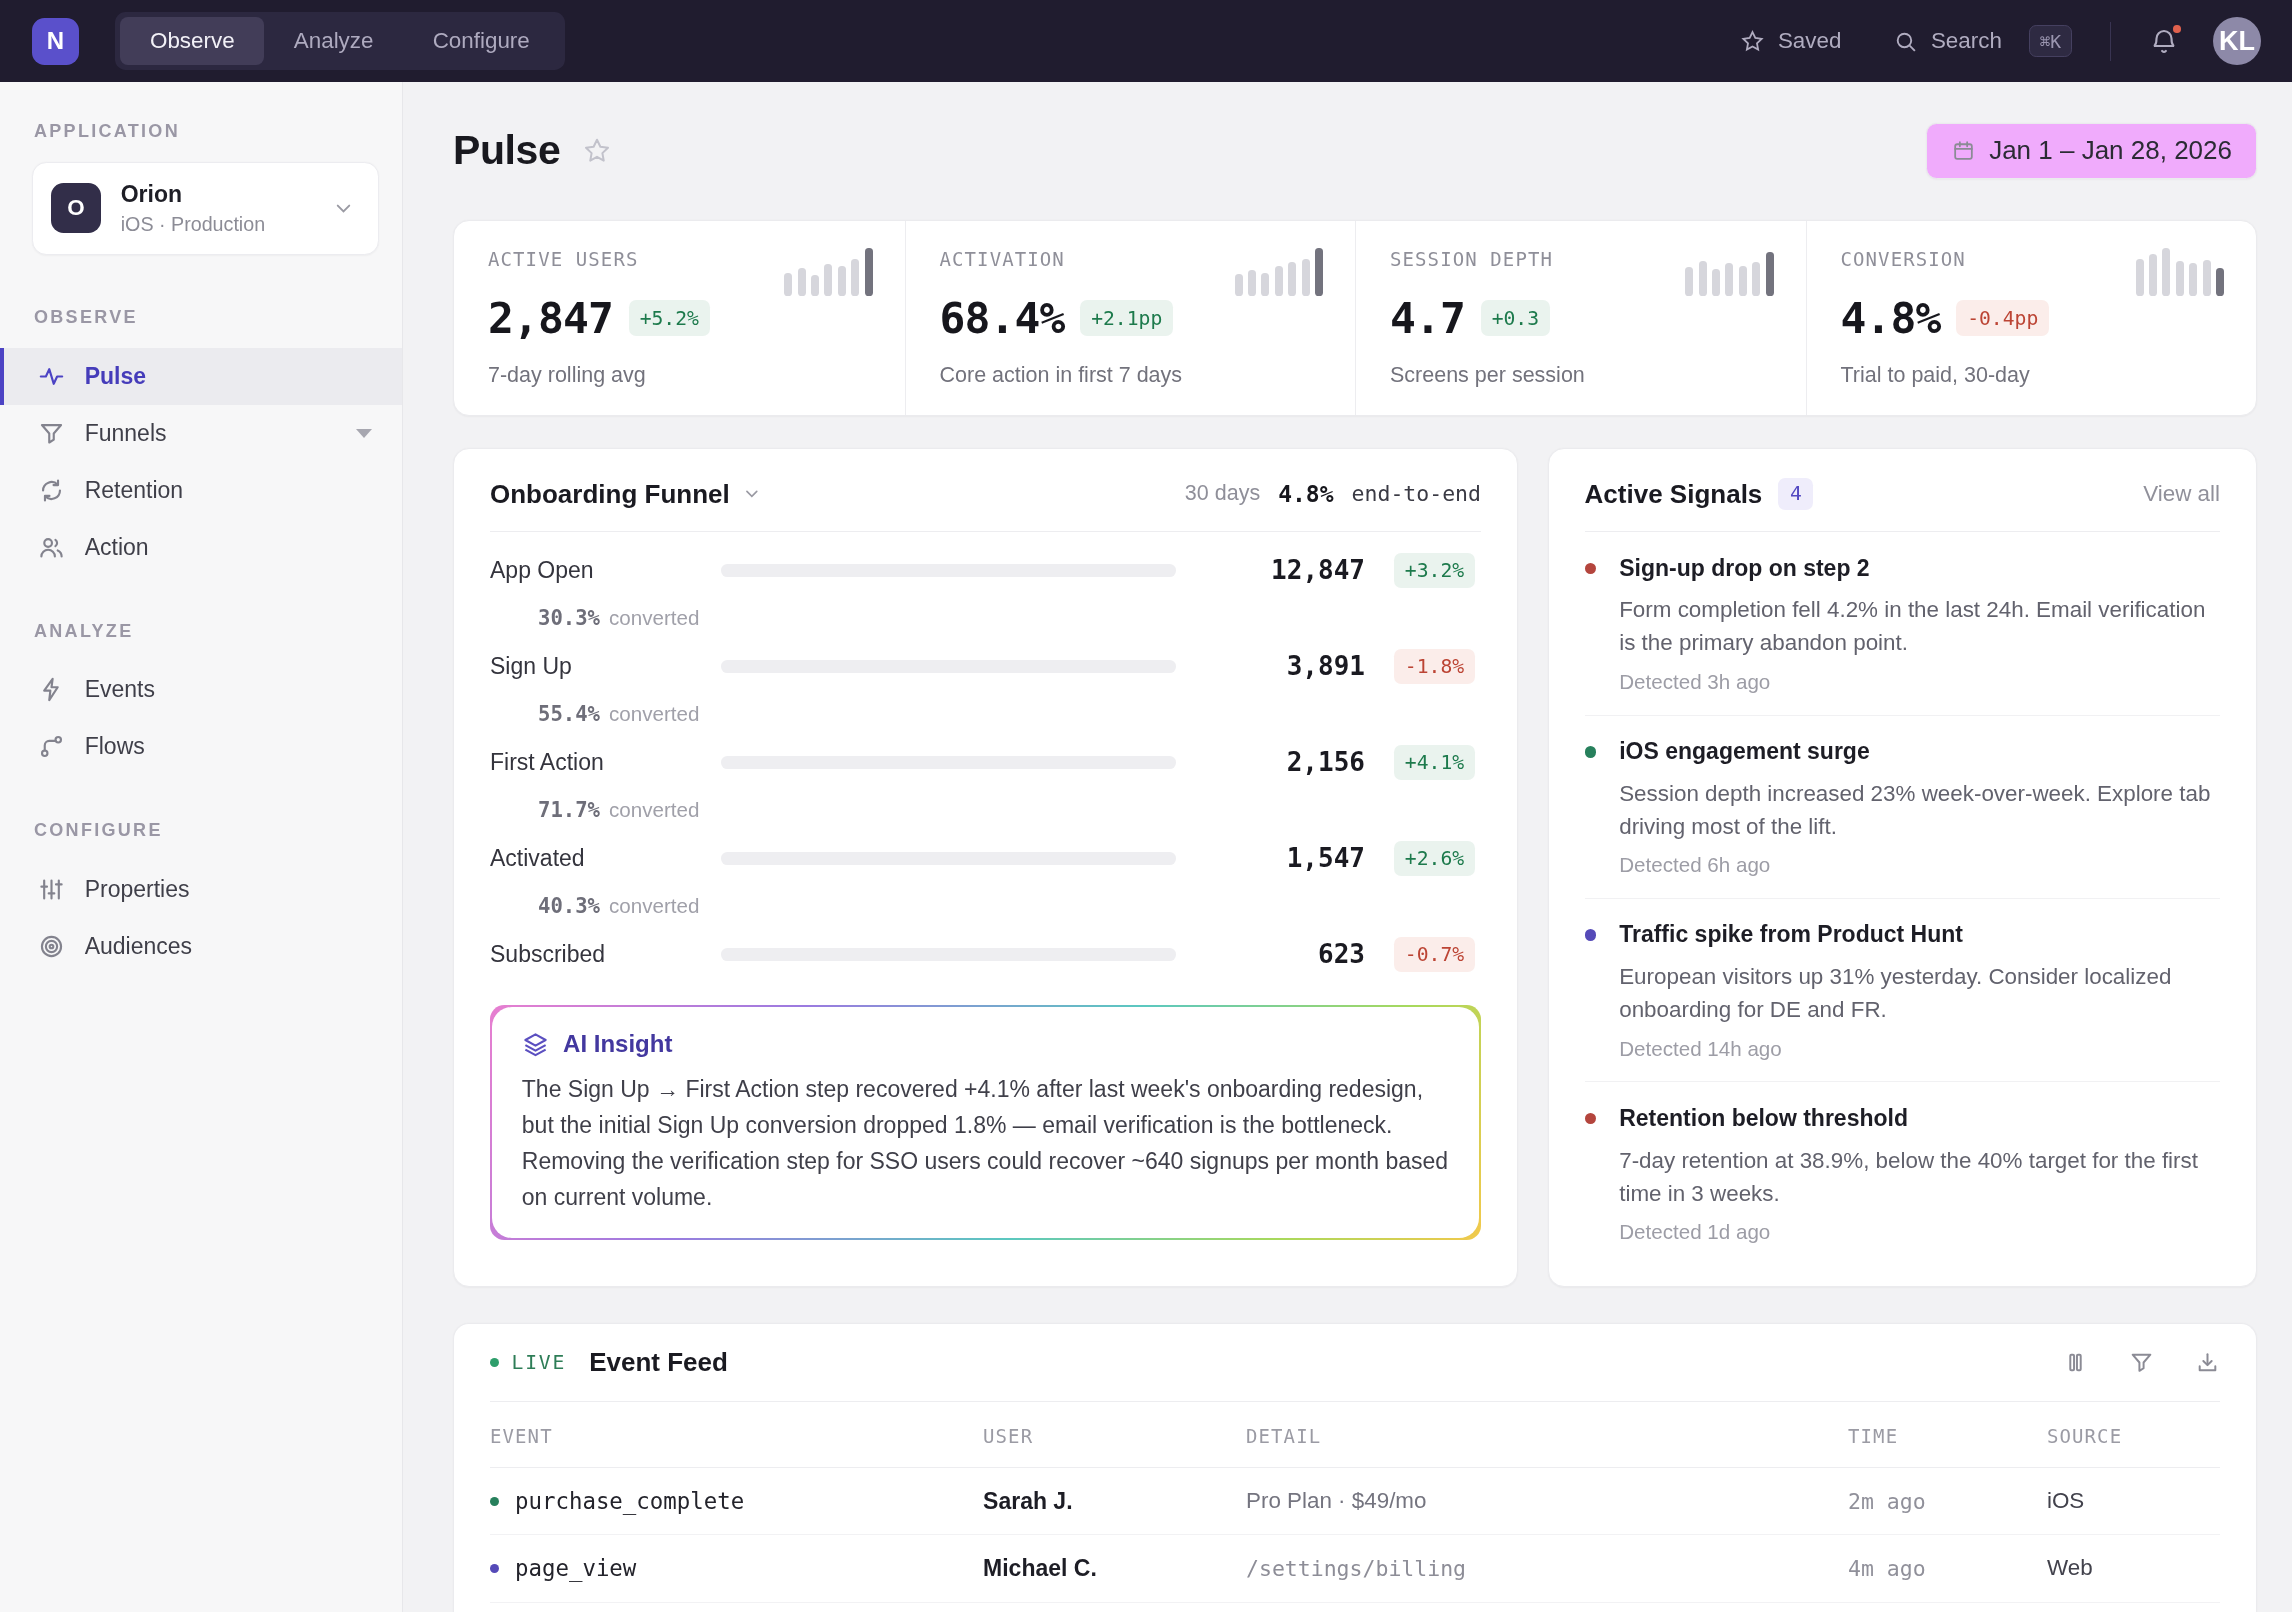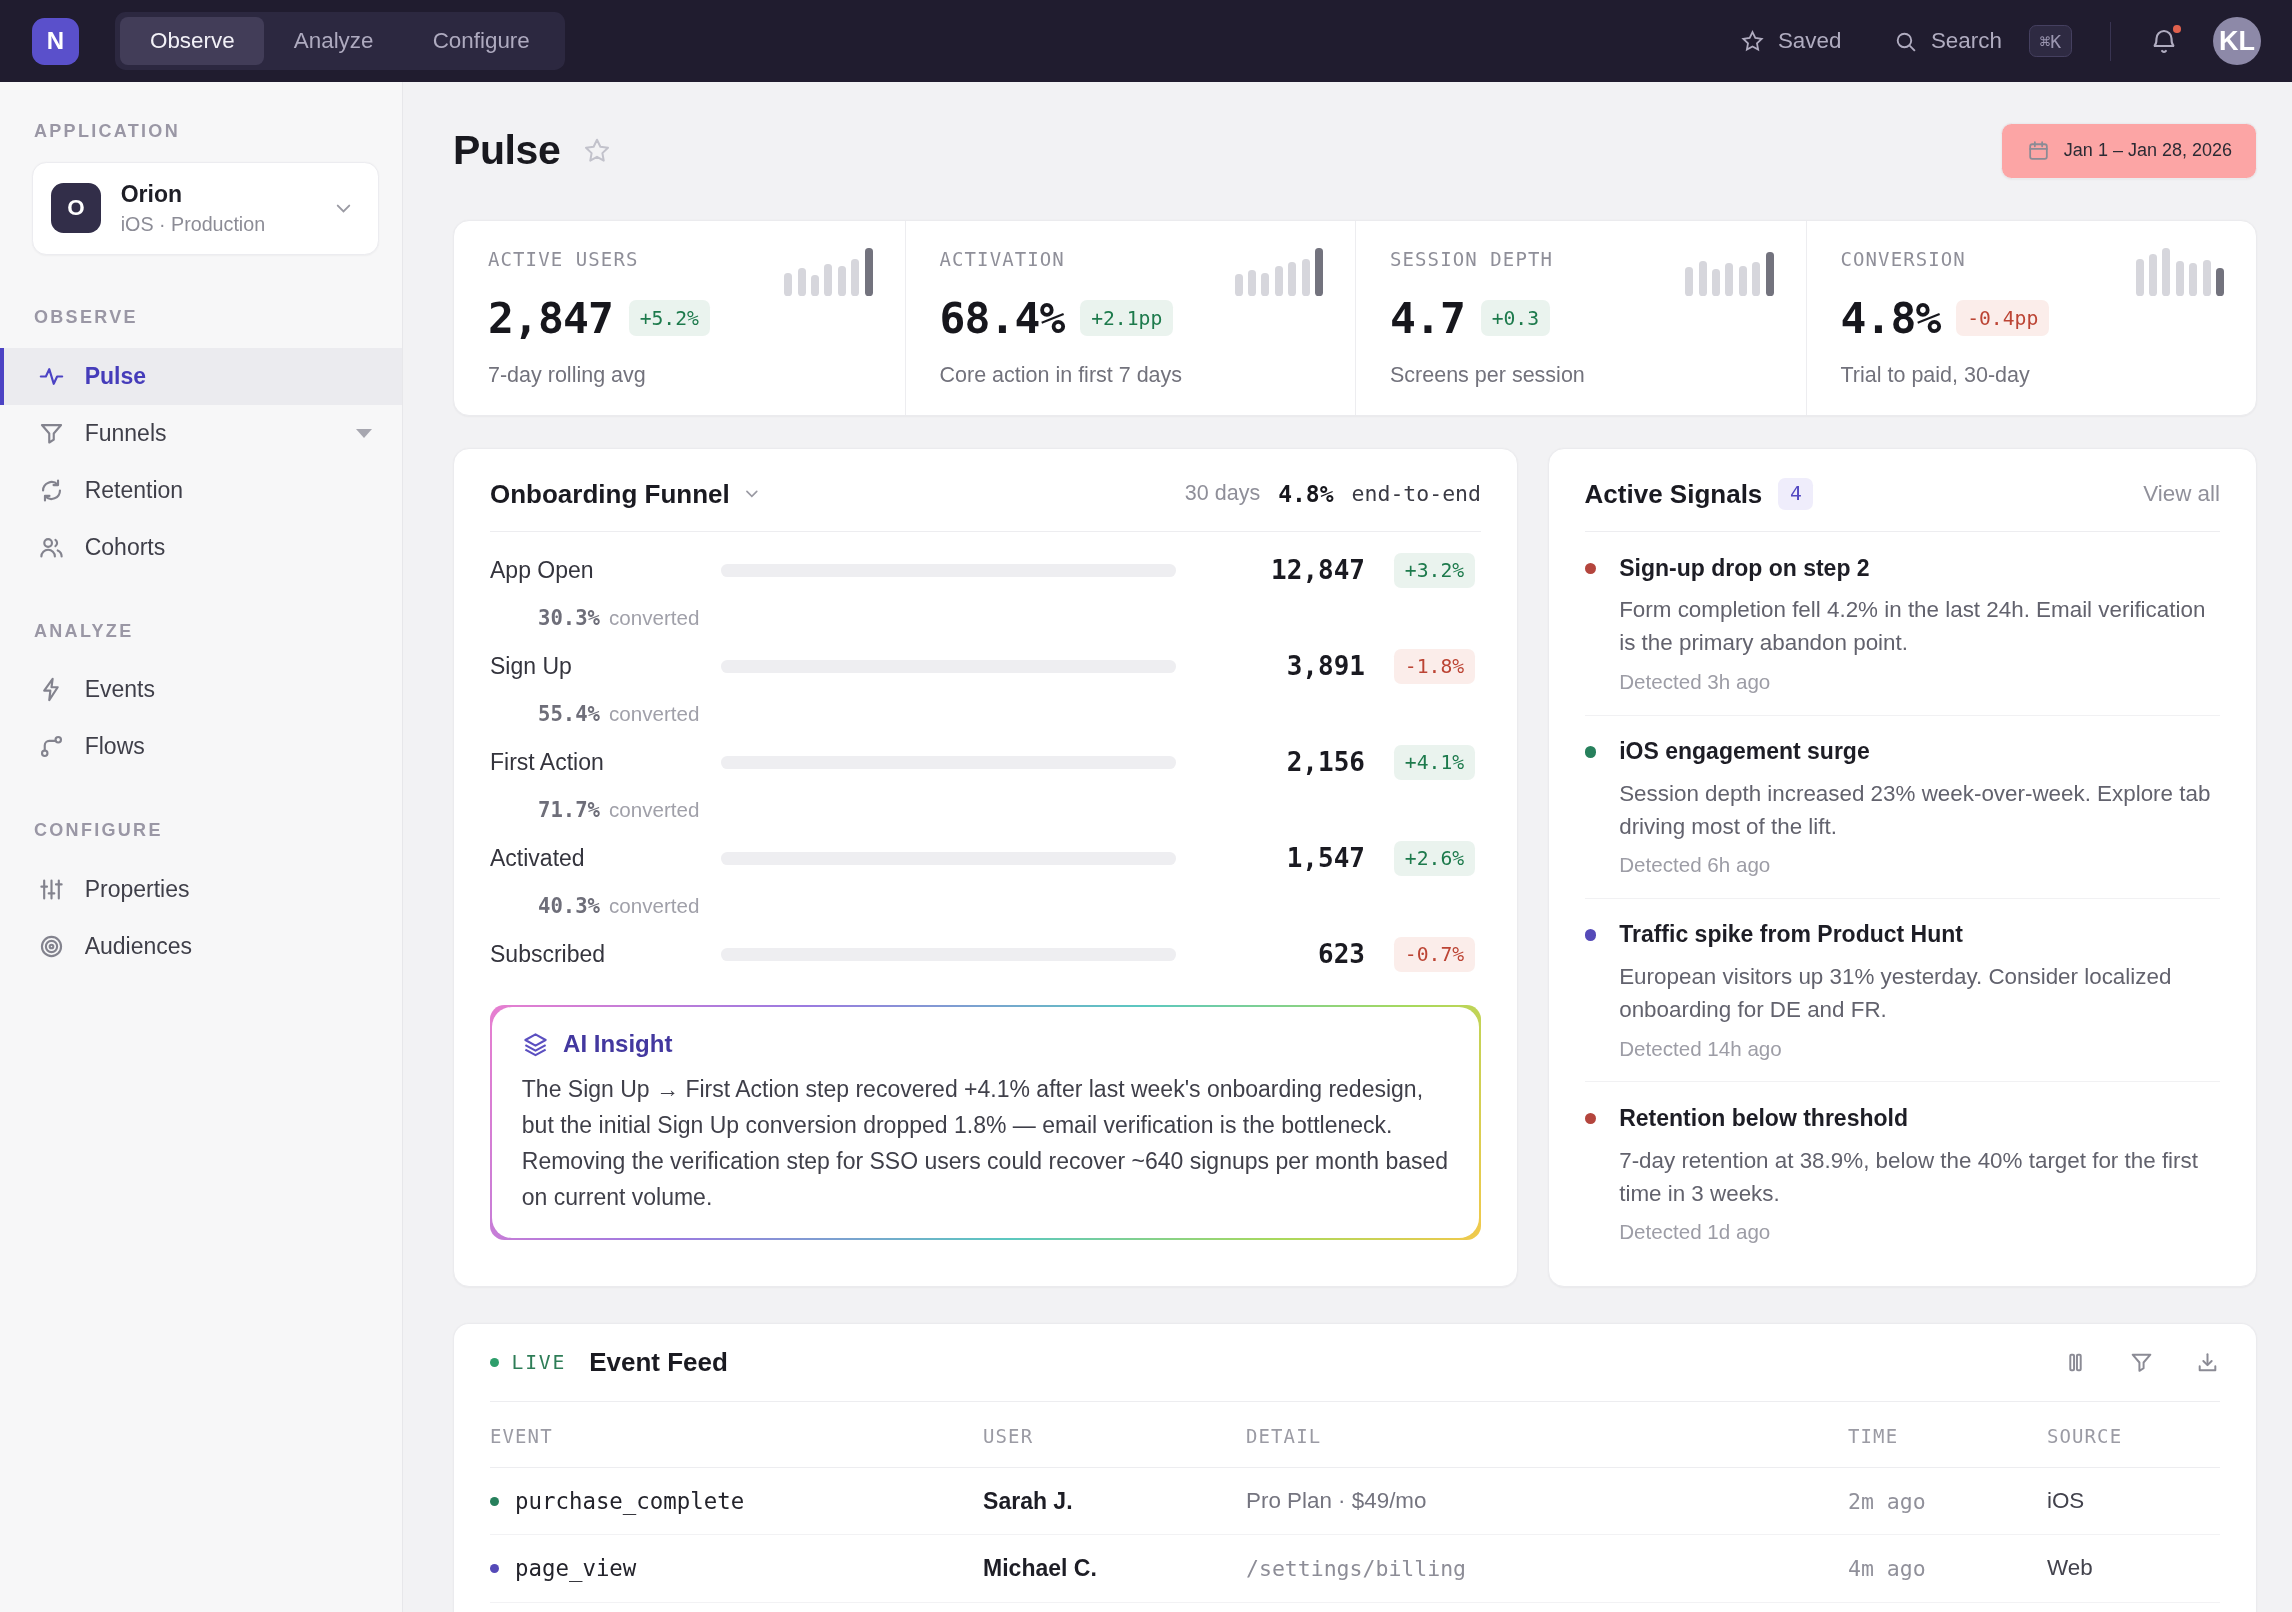--- a/index.html
+++ b/index.html
@@ -60,23 +60,23 @@
   .nav-item svg{stroke:#83838e}
   .nav-item.active{background:#ebebef;border-left-color:var(--accent);color:#453cba;font-weight:bold}
   .nav-item.active svg{stroke:var(--accent)}
   .caret{margin-left:auto;margin-right:30px;width:0;height:0;border-left:8px solid transparent;
          border-right:8px solid transparent;border-top:9.9px solid #a7a7b0}
 
   
   .page-head{display:flex;align-items:center;margin-bottom:41px;height:57px}
   .page-title{font-size:41px;font-weight:bold;color:#19191f;letter-spacing:-0.4px}
   .fav-star{margin-left:21.5px;cursor:pointer}
-  .date-btn{margin-left:auto;display:flex;align-items:center;gap:13px;background:#fca5a5;
+  .date-btn{margin-left:auto;display:flex;align-items:center;gap:13px;background:#f0abfc;
             border:0.9px solid var(--card-border);border-radius:10.7px;height:56px;padding:0 24px;
-            font-size:18px;color:#2b2b34;cursor:pointer;box-shadow:0 0.9px 1.8px rgba(20,20,30,.04)}
+            font-size:26px;color:#2b2b34;cursor:pointer;box-shadow:0 0.9px 1.8px rgba(20,20,30,.04)}
 
   
   .kpi-row{display:grid;grid-template-columns:repeat(4,1fr);background:#fff;border:0.9px solid var(--card-border);
            border-radius:16px;box-shadow:0 0.9px 1.8px rgba(20,20,30,.04);margin-bottom:32px}
   .kpi{padding:27px 34px;position:relative}
   .kpi + .kpi{border-left:0.9px solid #ededf0}
   .kpi-label{font-family:var(--mono);font-size:19px;letter-spacing:1.1px;color:#8f8f99}
   .spark{position:absolute;top:27px;right:32px;display:flex;align-items:flex-end;gap:5.4px;height:48px}
   .spark i{width:8px;border-radius:3.6px;background:#d6d6dc}
   .spark i.dark{background:#73737e}
@@ -250,21 +250,21 @@
       </li>
       <li class="nav-item">
         <span>
           <svg width="27" height="27" viewBox="0 0 24 24" fill="none" stroke-width="1.9" stroke-linecap="round">
               <circle cx="9" cy="8" r="3.4"></circle>
               <path d="M3 20c0-3.3 2.7-6 6-6s6 2.7 6 6"></path>
               <path d="M15.5 5.2a3.4 3.4 0 0 1 0 5.6"></path>
               <path d="M17.5 14.6c2.1.9 3.5 3 3.5 5.4"></path>
             </svg>
         </span>
-        <span>Cohorts</span>
+        <span>Action</span>
       </li>
     </ul>
 
     <div class="side-label">ANALYZE</div>
     <ul class="nav">
       <li class="nav-item">
         <span>
           <svg width="27" height="27" viewBox="0 0 24 24" fill="none" stroke-width="1.9" stroke-linejoin="round">
               <path d="M13 2.5L5.5 13H11l-1 8.5L17.5 10H12z"></path>
             </svg>

